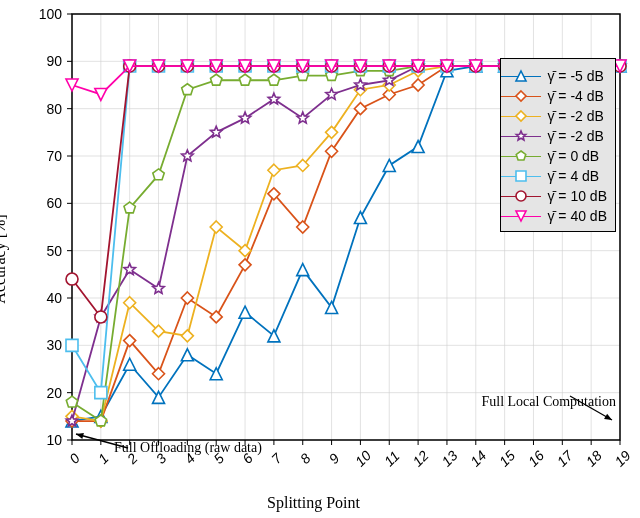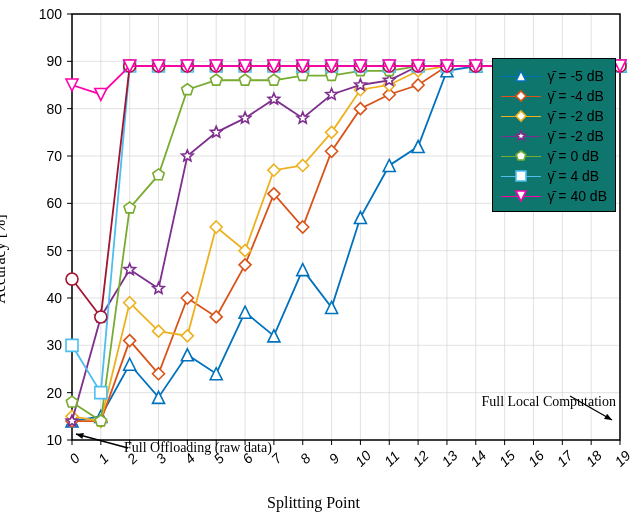--- a/index.html
+++ b/index.html
@@ -16,22 +16,22 @@
     height: 518px;
   }
   svg.chart-svg {
     position: absolute;
     left: 0;
     top: 0;
   }
   .legend-box {
     position: absolute;
     border: 1px solid #000;
-    background: #0f766e;
-    padding: 6px 8px 4px 8px;
+    background: #e5e5e5;
+    padding: 6px 8px 4px 0;
     font-size: 14px;
     line-height: 18px;
   }
   .legend-row {
     display: flex;
     align-items: center;
     gap: 6px;
     margin: 2px 0;
   }
   .legend-swatch {
@@ -335,21 +335,21 @@
       <path d="M504.63157894736844,72.06666666666666 L510.63157894736844,60.06666666666666 L498.63157894736844,60.06666666666666 Z" fill="#fff" stroke="#FF00AA" stroke-width="1.6"></path>
       <path d="M533.4736842105262,72.06666666666666 L539.4736842105262,60.06666666666666 L527.4736842105262,60.06666666666666 Z" fill="#fff" stroke="#FF00AA" stroke-width="1.6"></path>
       <path d="M562.3157894736842,72.06666666666666 L568.3157894736842,60.06666666666666 L556.3157894736842,60.06666666666666 Z" fill="#fff" stroke="#FF00AA" stroke-width="1.6"></path>
       <path d="M591.1578947368421,72.06666666666666 L597.1578947368421,60.06666666666666 L585.1578947368421,60.06666666666666 Z" fill="#fff" stroke="#FF00AA" stroke-width="1.6"></path>
       <path d="M620,72.06666666666666 L626,60.06666666666666 L614,60.06666666666666 Z" fill="#fff" stroke="#FF00AA" stroke-width="1.6"></path>
     </svg>
 
   <div class="axis-label" style="left:0; right:13px; bottom:6px;">Splitting Point</div>
   <div class="axis-label" style="left:-230px; top:250px; width:460px; transform:rotate(-90deg); transform-origin:center;">Accuracy [%]</div>
 
-  <div class="annotation-label" style="left:124px; bottom:62px;">Full Offloading (raw data)</div>
+  <div class="annotation-label" style="left:114px; bottom:62px;">Full Offloading (raw data)</div>
   <div class="annotation-label" style="right:24px; bottom:108px; text-align:right;margin-top:15px;">Full Local Computation</div>
 
   <div class="legend-box" style="top:58px; right:24px;" id="legend">
       <div class="legend-row">
         <span class="legend-swatch">
           <span class="legend-line" style="border-color: rgb(0, 114, 189);"></span>
           <svg width="16" height="16" class="legend-marker-svg">
             <path d="M8,3 L13,13 L3,13 Z" fill="#fff" stroke="#0072BD" stroke-width="1.6"></path>
           </svg>
         </span>
@@ -392,20 +392,29 @@
         <span>γ̄ = 0 dB</span>
       </div>
       <div class="legend-row">
         <span class="legend-swatch">
           <span class="legend-line" style="border-color: rgb(77, 190, 238);"></span>
           <svg width="16" height="16" class="legend-marker-svg">
             <path d="M3,3 H13 V13 H3 Z" fill="#fff" stroke="#4DBEEE" stroke-width="1.6"></path>
           </svg>
         </span>
         <span>γ̄ = 4 dB</span>
+      </div>
+      <div class="legend-row">
+        <span class="legend-swatch">
+          <span class="legend-line" style="border-color: rgb(162, 20, 47);"></span>
+          <svg width="16" height="16" class="legend-marker-svg">
+            <circle cx="8" cy="8" r="5" fill="#fff" stroke="#A2142F" stroke-width="1.6"></circle>
+          </svg>
+        </span>
+        <span>γ̄ = 10 dB</span>
       </div>
       <div class="legend-row">
         <span class="legend-swatch">
           <span class="legend-line" style="border-color: rgb(255, 0, 170);"></span>
           <svg width="16" height="16" class="legend-marker-svg">
             <path d="M8,13 L13,3 L3,3 Z" fill="#fff" stroke="#FF00AA" stroke-width="1.6"></path>
           </svg>
         </span>
         <span>γ̄ = 40 dB</span>
       </div>

